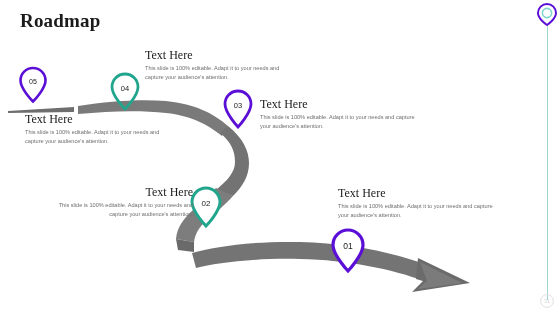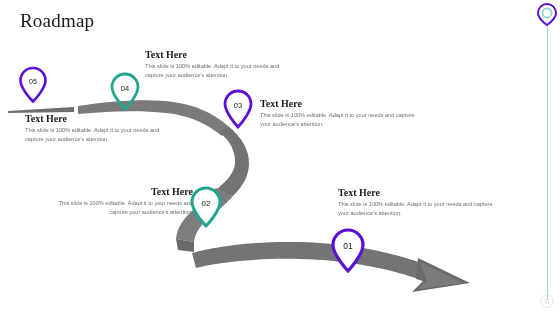--- a/index.html
+++ b/index.html
@@ -6,32 +6,32 @@
   body{
     width:560px;height:315px;overflow:hidden;background:#ffffff;
     font-family:"Liberation Sans",sans-serif;position:relative;
   }
   .slide{position:absolute;inset:0;width:560px;height:315px;background:#fff;}
 
   
   .title{
     position:absolute;left:20px;top:10px;
     font-family:"Liberation Serif",serif;
-    font-weight:normal;font-size:19px;color:#1b1b1b;
+    font-weight:bold;font-size:19px;color:#1b1b1b;
     letter-spacing:.2px;
   }
 
   
   .artwork{position:absolute;left:0;top:0;width:560px;height:315px;}
 
   
   .tblock{position:absolute;}
   .tblock .head{
     font-family:"Liberation Serif",serif;
-    font-weight:bold;font-size:10px;color:#1b1b1b;
+    font-weight:normal;font-size:12px;color:#1b1b1b;
     margin:0 0 2px 0;line-height:1.1;
   }
   .tblock .body{
     font-family:"Liberation Sans",sans-serif;
     font-size:5.6px;color:#6f6f6f;line-height:1.55;
     margin:0;
   }
   .tblock.right{text-align:right;}
 
   .tb05{left:25px;top:113px;width:150px;}

